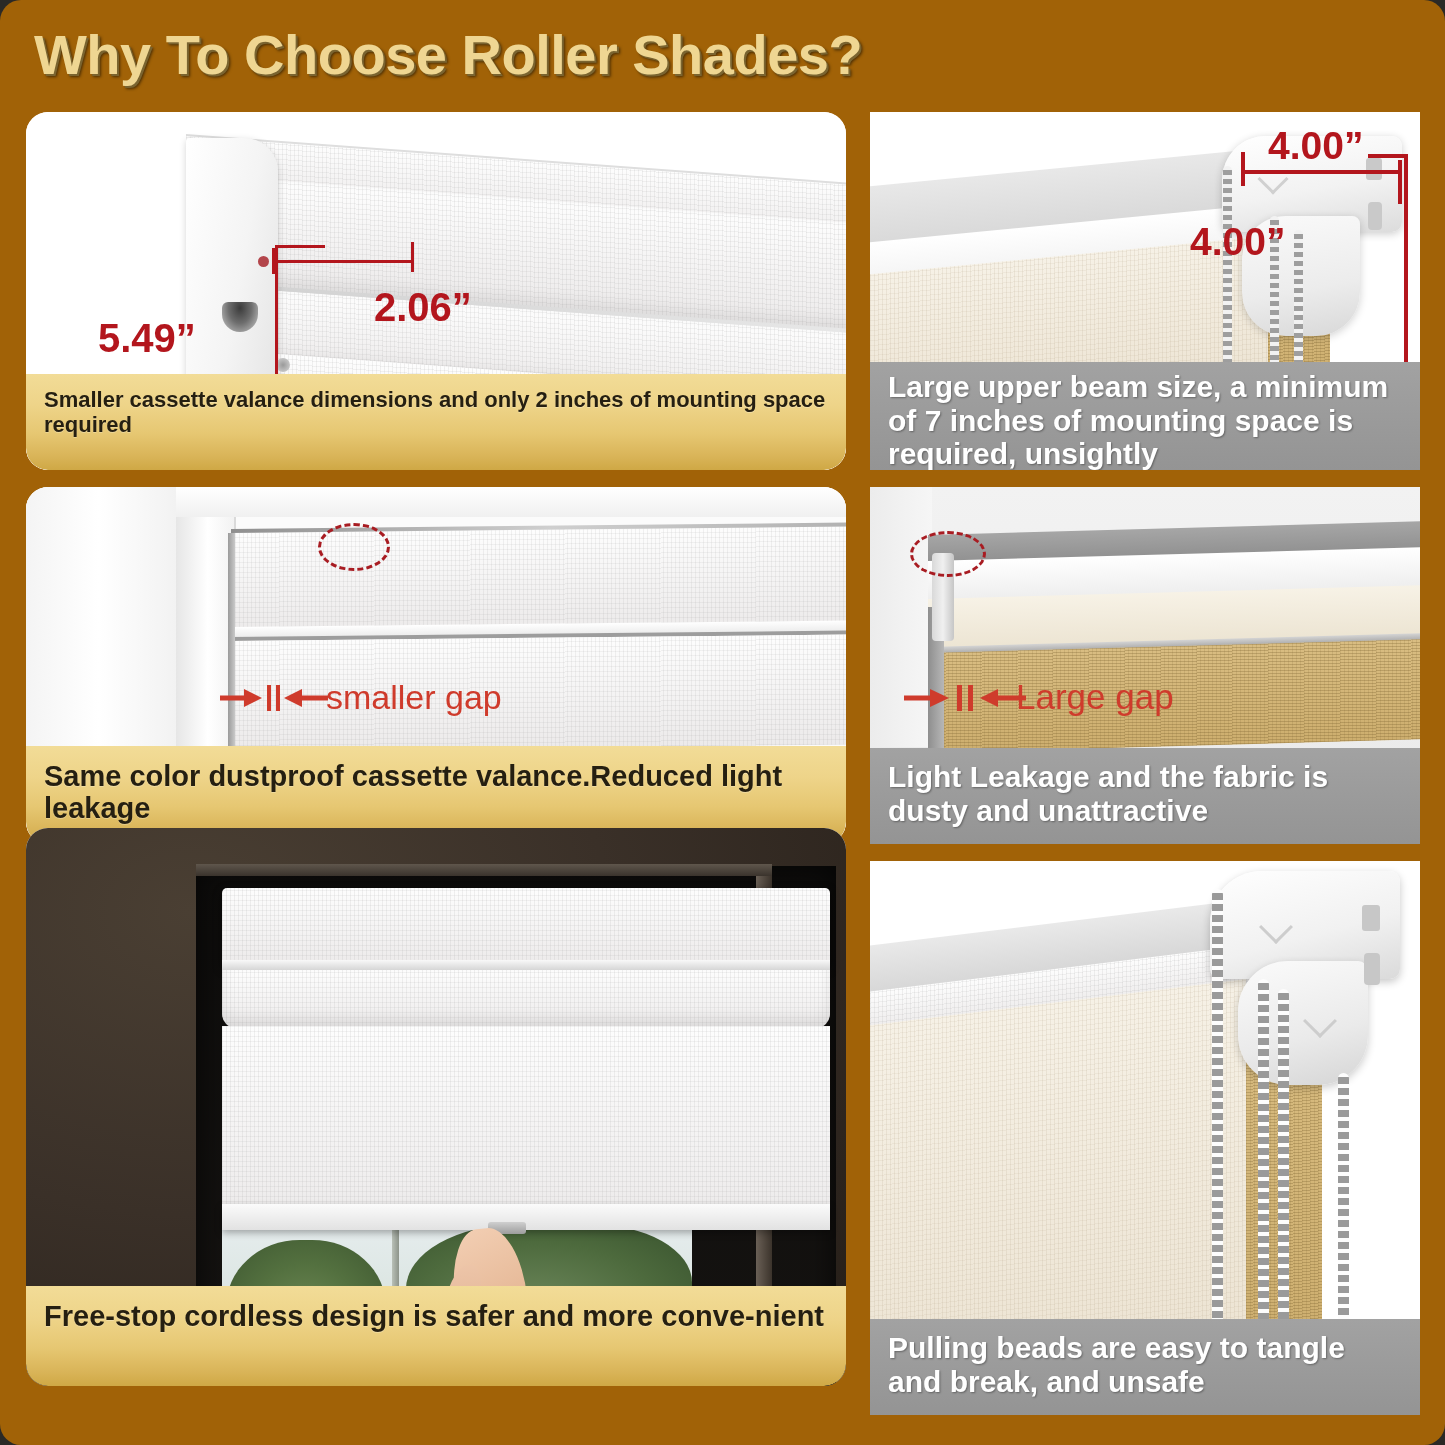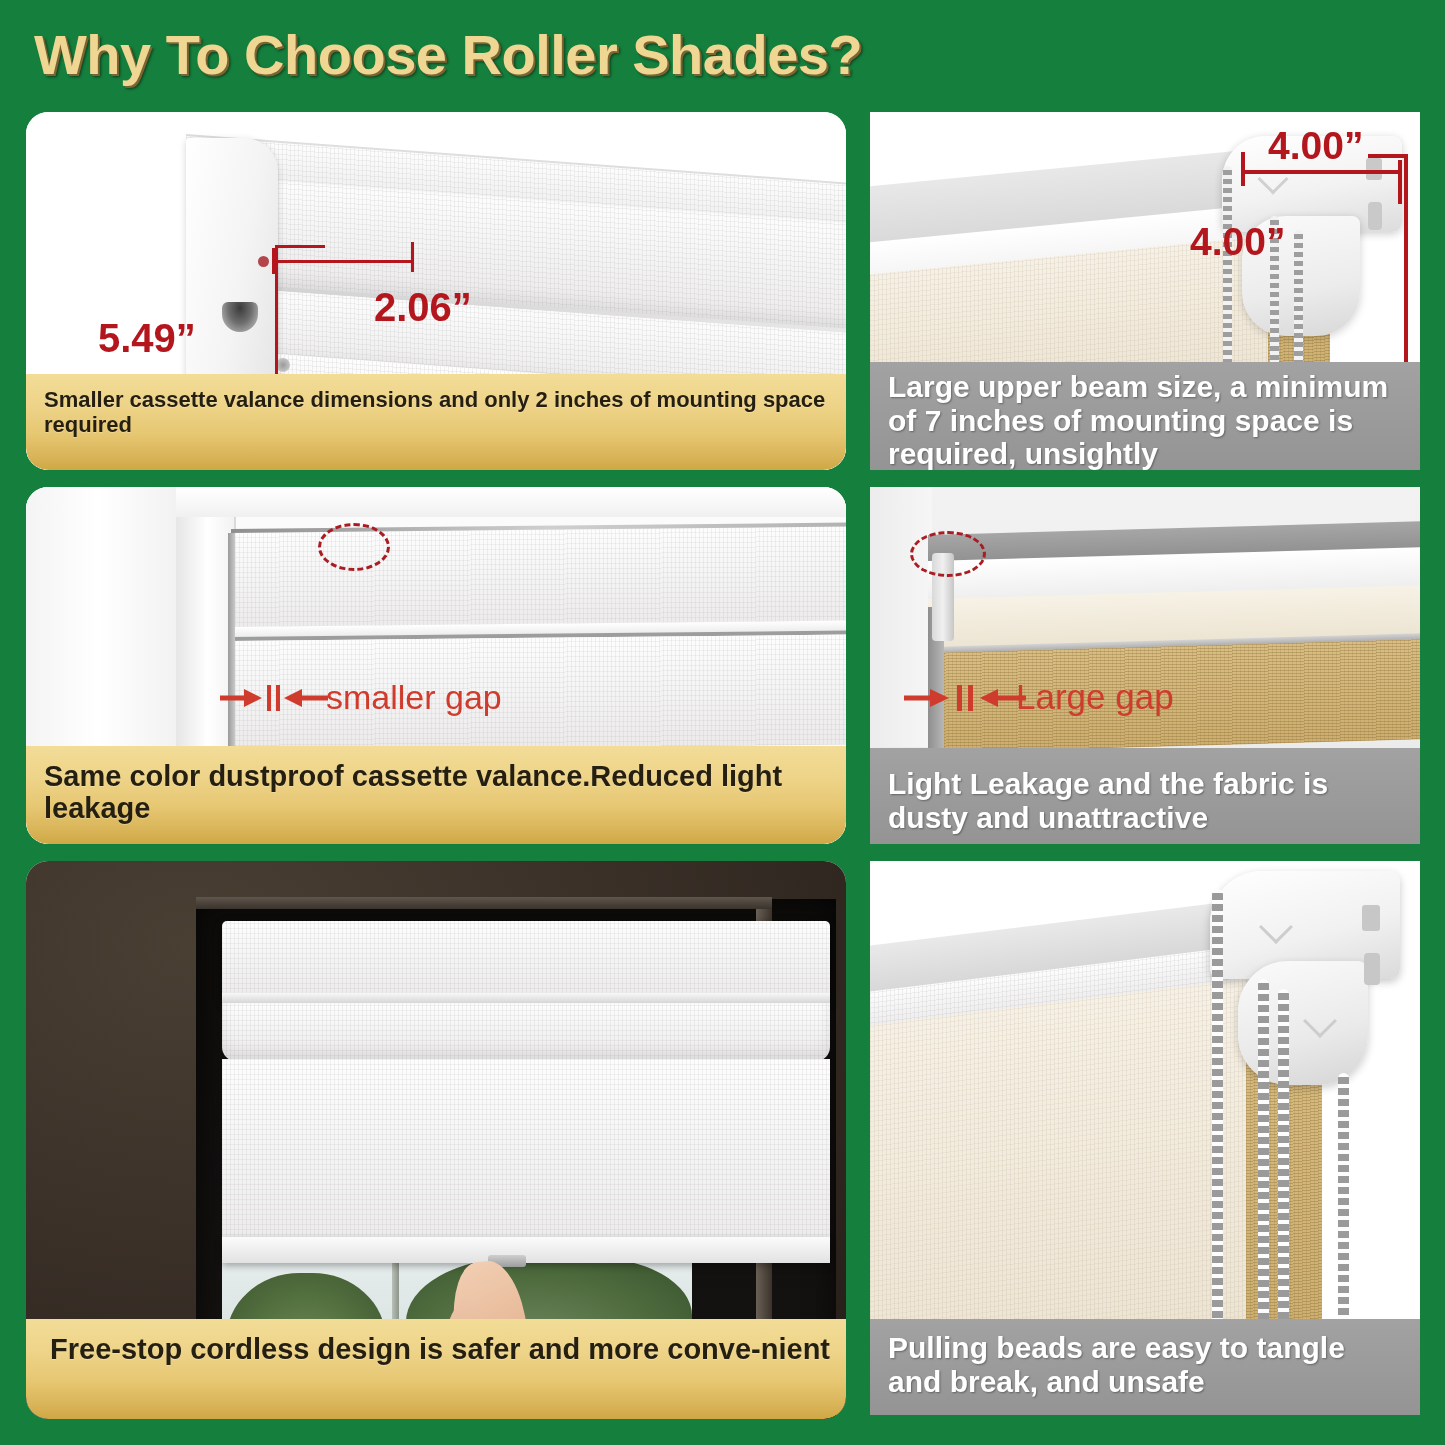--- a/index.html
+++ b/index.html
@@ -2,21 +2,21 @@
 <html><head>
 <meta charset="utf-8">
 <style>
   * { box-sizing: border-box; margin: 0; padding: 0; }
   html, body {
     width: 1445px; height: 1445px;
     background: #2b2926;
     font-family: "Liberation Sans", sans-serif;
     overflow: hidden;
   }
-  .page { position: relative; width: 1445px; height: 1445px; background: #15803d; }
+  .page { position: relative; width: 1445px; height: 1445px; background: #a16207; border-radius: 21px; }
 
   
   .title {
     position: absolute; left: 34px; top: 22px;
     font-size: 56px; font-weight: bold; letter-spacing: -0.5px;
     color: #efd692;
     text-shadow: 2px 2px 0 #7a6430, 3px 3px 3px rgba(0,0,0,0.55);
     white-space: nowrap;
   }
 
@@ -268,24 +268,24 @@
         <path d="M2 17 L30 17" stroke="#cf3b2c" stroke-width="5"></path>
         <path d="M28 8 L47 17 L28 26 Z" fill="#cf3b2c"></path>
         <rect x="55" y="4" width="5" height="26" fill="#cf3b2c"></rect>
         <rect x="66" y="4" width="5" height="26" fill="#cf3b2c"></rect>
         <path d="M96 8 L78 17 L96 26 Z" fill="#cf3b2c"></path>
         <path d="M94 17 L124 17" stroke="#cf3b2c" stroke-width="5"></path>
       </svg>
       <div class="gapline" style="left:146px;top:190px;font-size:35px;">Large gap</div>
     </div>
 
-    <div class="caption gray" style="height:96px; font-size:30px; padding-top:19px;">Light Leakage and the fabric is dusty and unattractive</div>
-  </div>
-
-  <div class="panel good" style="left:26px; top:861px; width:820px; height:558px;text-align:right;">
+    <div class="caption gray" style="height:96px; font-size:30px; padding-top:12px;">Light Leakage and the fabric is dusty and unattractive</div>
+  </div>
+
+  <div class="panel good" style="left:26px; top:828px; width:820px; height:558px;">
     <div class="art">
 
       <div style="position:absolute;inset:0;
                   background:radial-gradient(ellipse at 20% 15%,#4a3f33 0%,#3a3028 45%,#241d17 100%);"></div>
 
       <div style="position:absolute;left:170px;top:38px;width:640px;height:520px;
                   background:linear-gradient(180deg,#0d0c0b,#151311);
                   box-shadow:inset 0 0 30px rgba(0,0,0,0.7);"></div>
       <div style="position:absolute;left:730px;top:38px;width:16px;height:520px;
                   background:linear-gradient(90deg,#6a6056,#3b332b);"></div>

